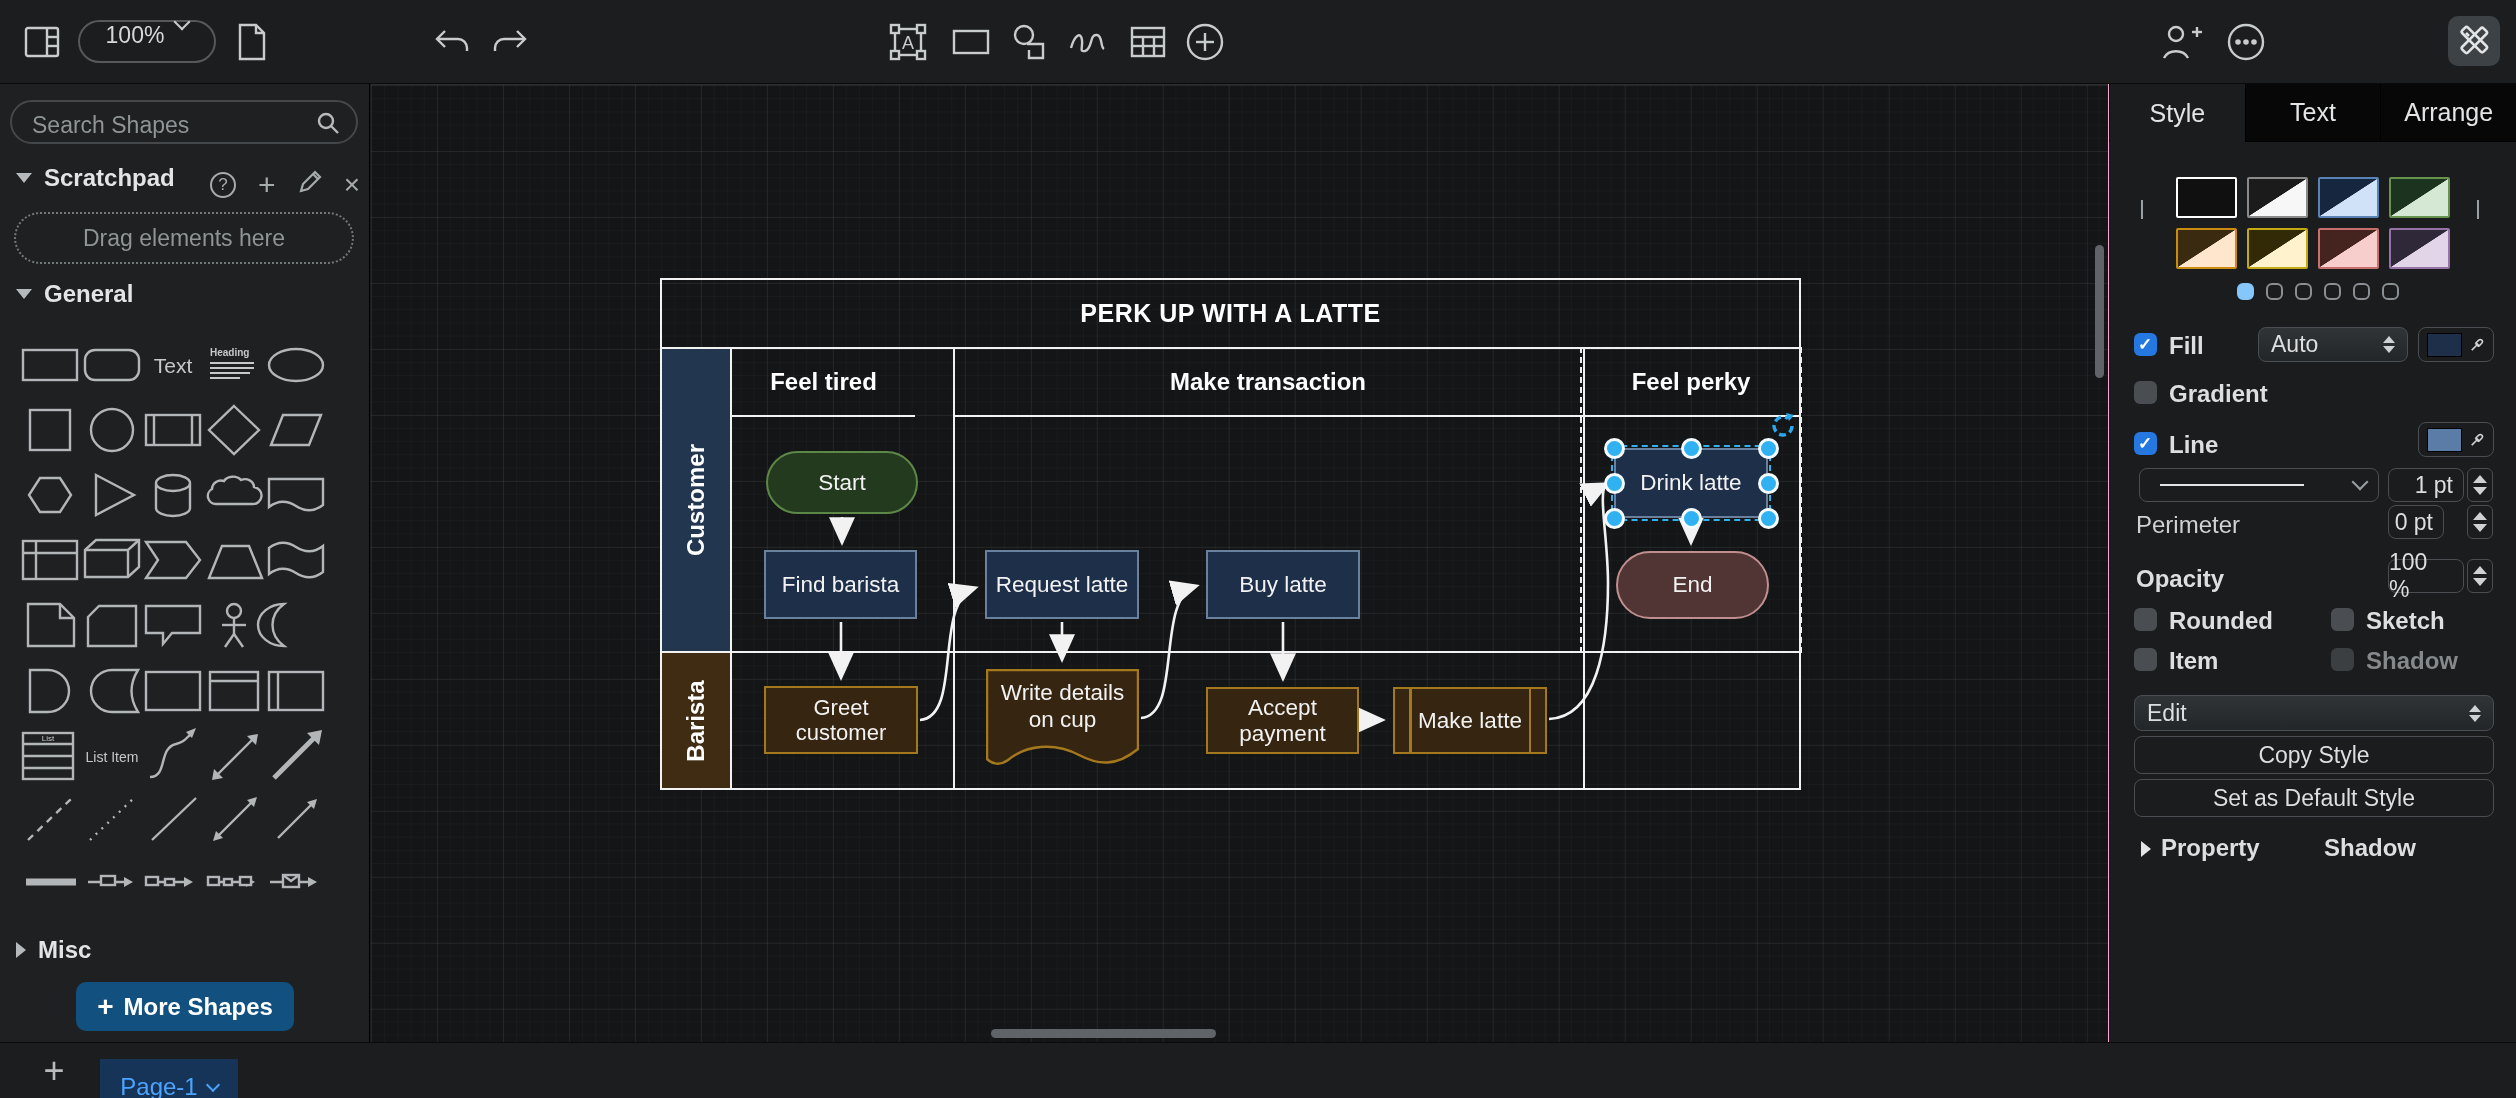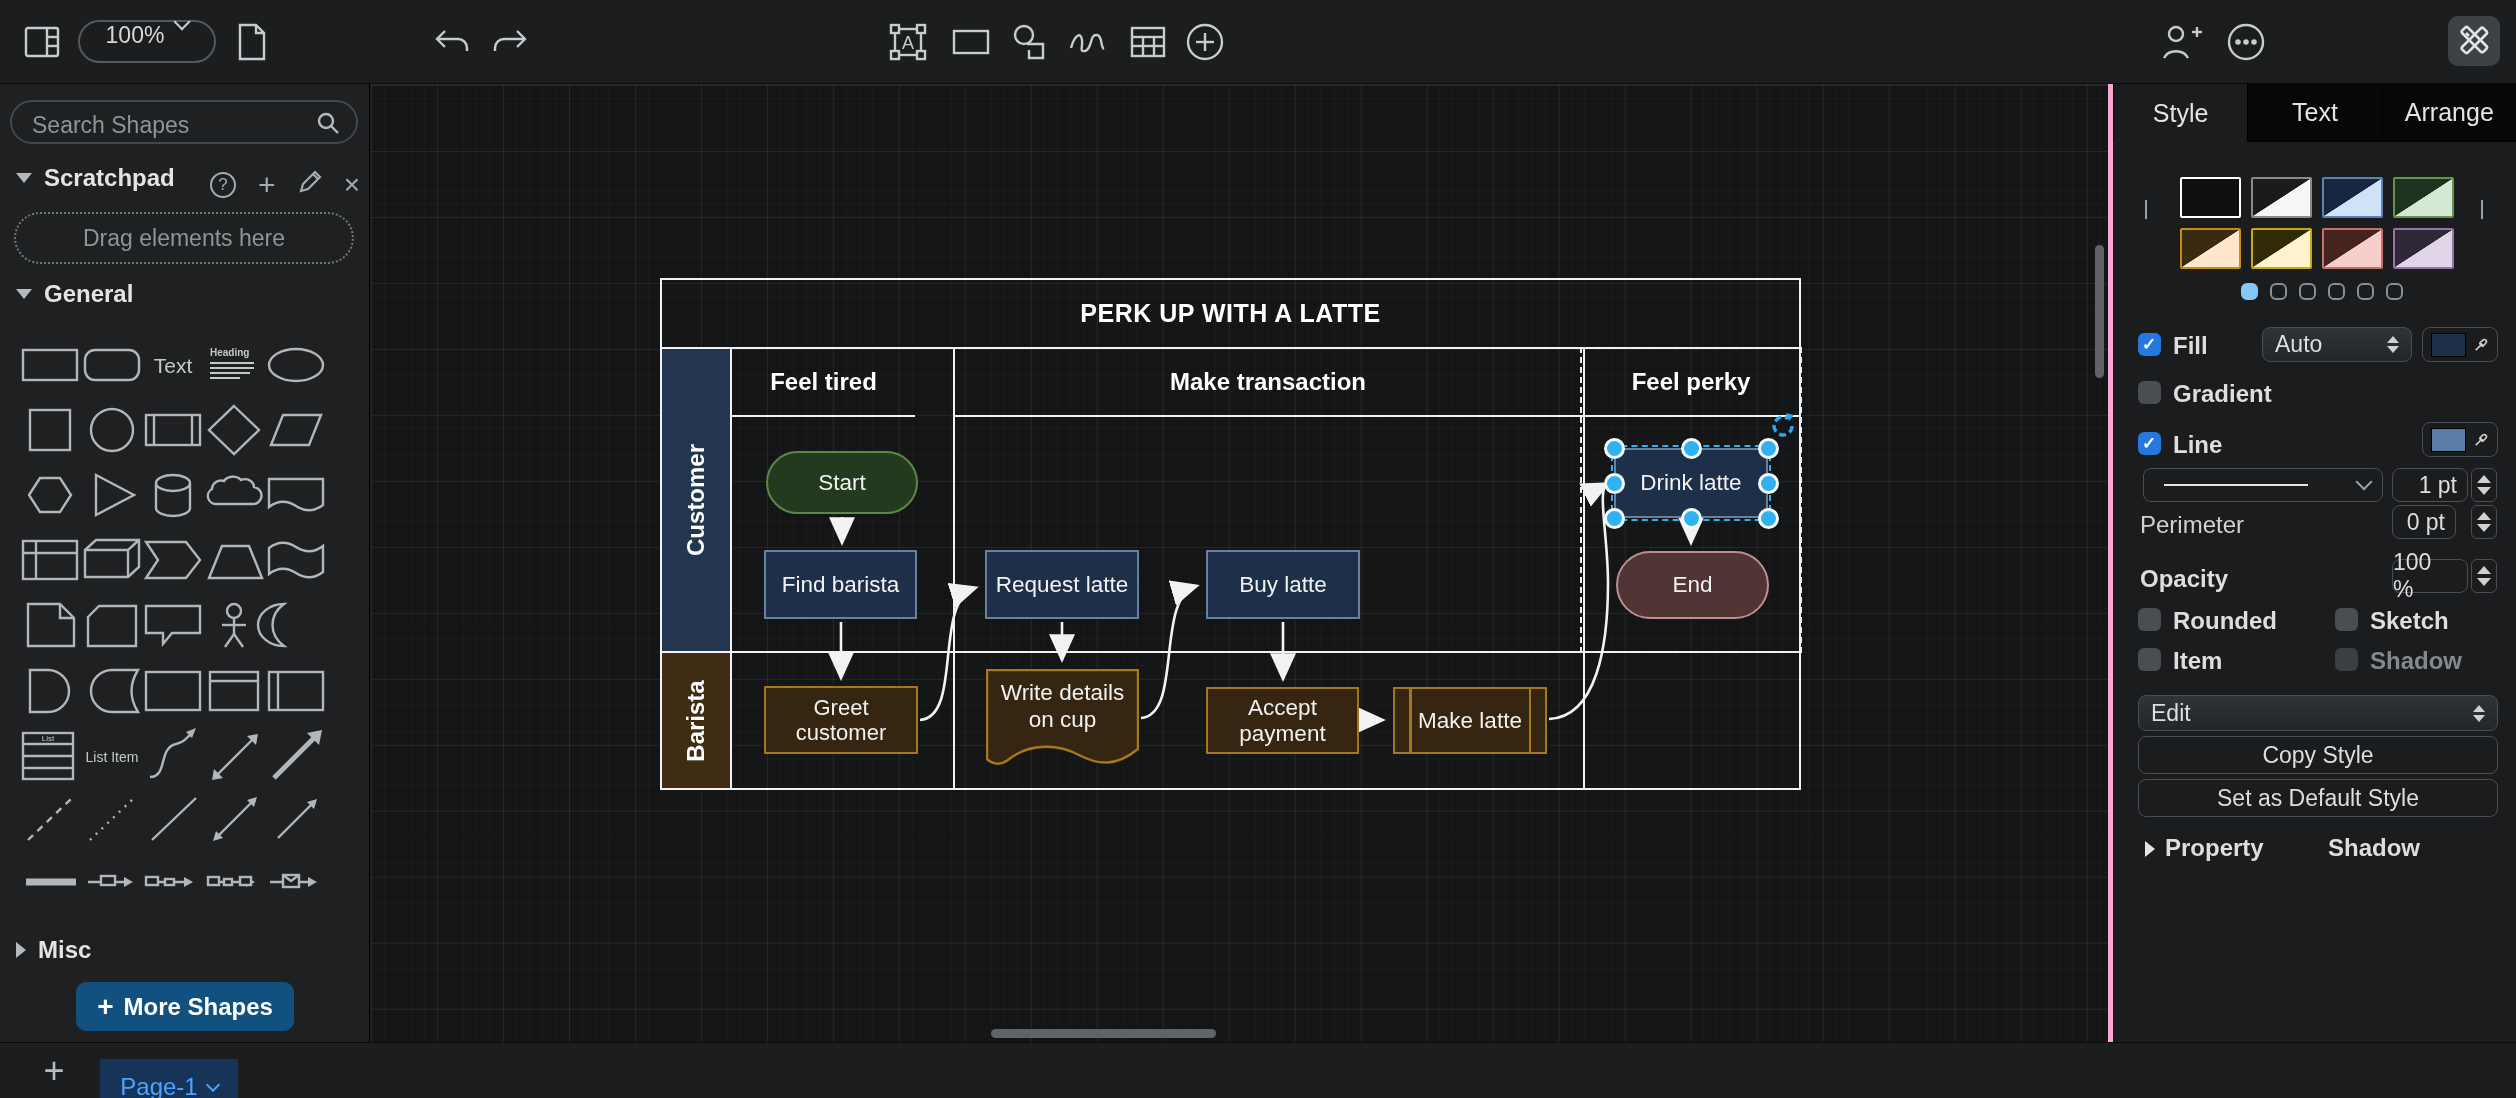--- a/index.html
+++ b/index.html
@@ -57,21 +57,21 @@
   .doc-node .lbl { position:absolute; left:0; top:10px; width:100%; text-align:center; color:#f2f2f2; font-size:22.5px; line-height:1.2; }
   .edges { position:absolute; left:0; top:0; pointer-events:none; }
 
   .handle { position:absolute; width:21px; height:21px; border-radius:50%; background:#30b2f2; border:3px solid #f3fbff; cursor:pointer; }
   .sel-outline { position:absolute; left:1240px; top:360px; width:160px; height:76px; border:2px dashed #30b2f2; pointer-events:none; }
 
   .hscroll { position:absolute; left:620px; top:944px; width:225px; height:9px; border-radius:5px; background:#606468; cursor:pointer; }
   .vscroll { position:absolute; left:1724px; top:160px; width:9px; height:133px; border-radius:5px; background:#606468; cursor:pointer; }
 
   
-  .panel { position:absolute; left:2108px; top:84px; width:408px; height:958px; background:#1a1c1e; border-left:5px solid #f9a8d4; color:#dcdedf; }
+  .panel { position:absolute; left:2108px; top:84px; width:408px; height:958px; background:#1a1c1e; border-left:1px solid #f9a8d4; color:#dcdedf; }
   .tabs { position:absolute; left:0; top:0; width:100%; height:58px; display:flex; }
   .tab { flex:1; display:flex; align-items:center; justify-content:center; font-size:25px; color:#e3e4e5; background:#070708; border-left:1px solid #000; border-bottom:1px solid #000; cursor:pointer; }
   .tab.active { background:#1a1c1e; border-bottom:none; }
   .swatch { position:absolute; width:61px; height:41px; border-radius:2px; cursor:pointer; }
   .pg-dot { position:absolute; width:17px; height:17px; border-radius:6px; border:2.5px solid #8a8f93; cursor:pointer; }
   .pg-dot.on { background:#86c7fa; border-color:#86c7fa; }
   .arrow-btn { position:absolute; width:24px; height:24px; cursor:pointer; }
   .arrow-btn .chev { border-color:#9aa0a3; margin:6px; }
   .cb { position:absolute; width:23px; height:23px; border-radius:6px; background:#4a4e52; cursor:pointer; }
   .cb.on { background:#2478df; }
@@ -536,21 +536,21 @@
         </svg>
       <span class="chev" style="margin-left:auto;border-color:#9aa0a3"></span>
     </div>
     <div class="numfield" style="left:279px;top:384px;width:76px;height:34px">1 pt</div>
     <div class="stepper" style="left:358px;top:384px;height:34px">
         <i class="up"></i>
         <i class="dn"></i>
       </div>
 
     <div class="plabel norm" style="left:27px;top:427px">Perimeter</div>
-    <div class="numfield" style="left:279px;top:421px;width:64px;height:34px">0 pt</div>
+    <div class="numfield" style="left:279px;top:421px;width:56px;height:34px">0 pt</div>
     <div class="stepper" style="left:358px;top:421px;height:34px">
         <i class="up"></i>
         <i class="dn"></i>
       </div>
 
     <div class="plabel" style="left:27px;top:481px">Opacity</div>
     <div class="numfield" style="left:279px;top:475px;width:76px;height:34px">100 %</div>
     <div class="stepper" style="left:358px;top:475px;height:34px">
         <i class="up"></i>
         <i class="dn"></i>

